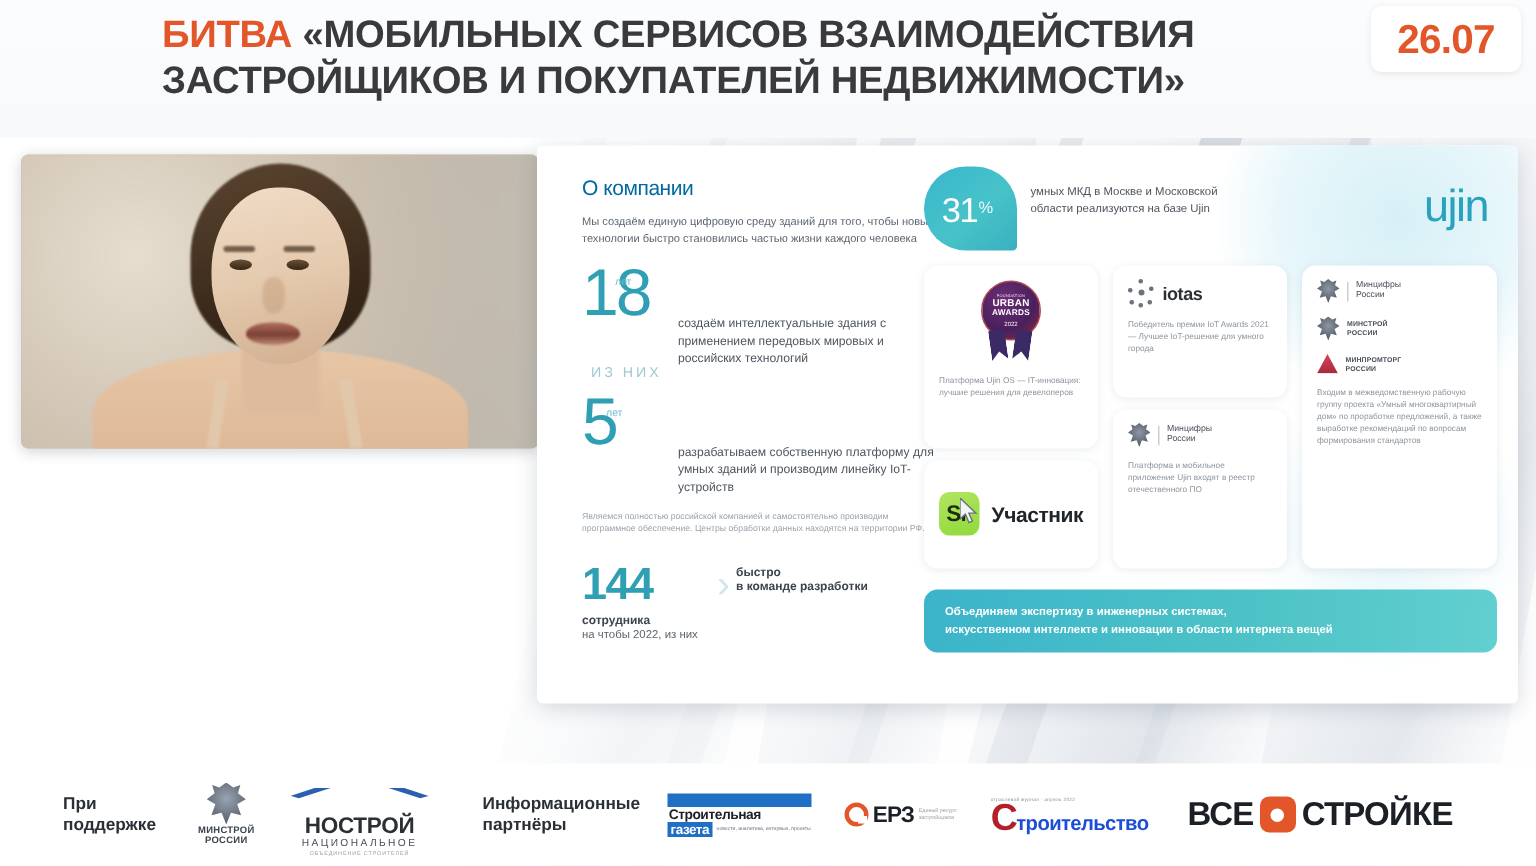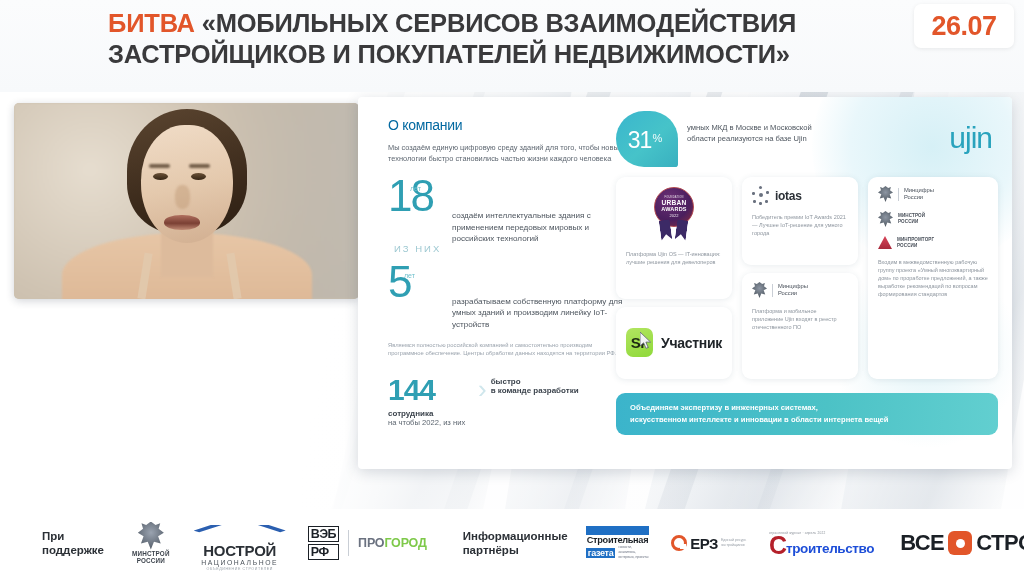--- a/index.html
+++ b/index.html
@@ -326,21 +326,21 @@
   .veb .pg { font-size:12.5px; font-weight:bold; letter-spacing:-.2px; }
   .veb .pg .g1 { color:#6b7280; }
   .veb .pg .g2 { color:#7ec94a; }
 
   .sgazeta { width:96px; }
   .sgazeta .top { height:9px; background:#1f6fc4; }
   .sgazeta .mid {
     background:#ffffff; font-size:9.2px; font-weight:bold; color:#1b2026;
     letter-spacing:-.3px; line-height:10px; padding:0 1px;
   }
-  .sgazeta .bot { display:flex; align-items:center; }
+  .sgazeta .bot { display:flex; align-items:center;justify-content:center; }
   .sgazeta .bot .g {
     background:#1f6fc4; color:#ffffff; font-size:9px; font-weight:bold;
     padding:0 2px; letter-spacing:-.3px;
   }
   .sgazeta .bot .s { font-size:3.4px; color:#6b7280; padding-left:3px; line-height:5px; }
 
   .erz { display:flex; align-items:center; gap:3px; }
   .erz .ring {
     width:16px; height:16px; border-radius:50%;
     border:3px solid #e2562a; position:relative;
@@ -570,28 +570,20 @@
       <div class="roof">
           <div class="w"></div>
           <div class="b1"></div>
         </div>
       <div class="t1">НОСТРОЙ</div>
       <div class="t2">НАЦИОНАЛЬНОЕ</div>
       <div class="t3">ОБЪЕДИНЕНИЕ СТРОИТЕЛЕЙ</div>
     </div>
   </div>
 
-  <div class="logo-box veb" style="margin-left:22px;">
-    <div>
-      <div class="sq">ВЭБ</div>
-      <div class="sq" style="margin-top:2px;">РФ</div>
-    </div>
-    <div class="bar"></div>
-    <div class="pg"><span class="g1">ПРО</span><span class="g2">ГОРОД</span></div>
-  </div>
 
   <div class="bb-label" style="margin-left:36px;">
     <div>Информационные</div>
     <div>партнёры</div>
   </div>
 
   <div class="logo-box sgazeta" style="margin-left:18px;">
     <div style="width:100%;">
       <div class="top"></div>
       <div class="mid">Строительная</div>

